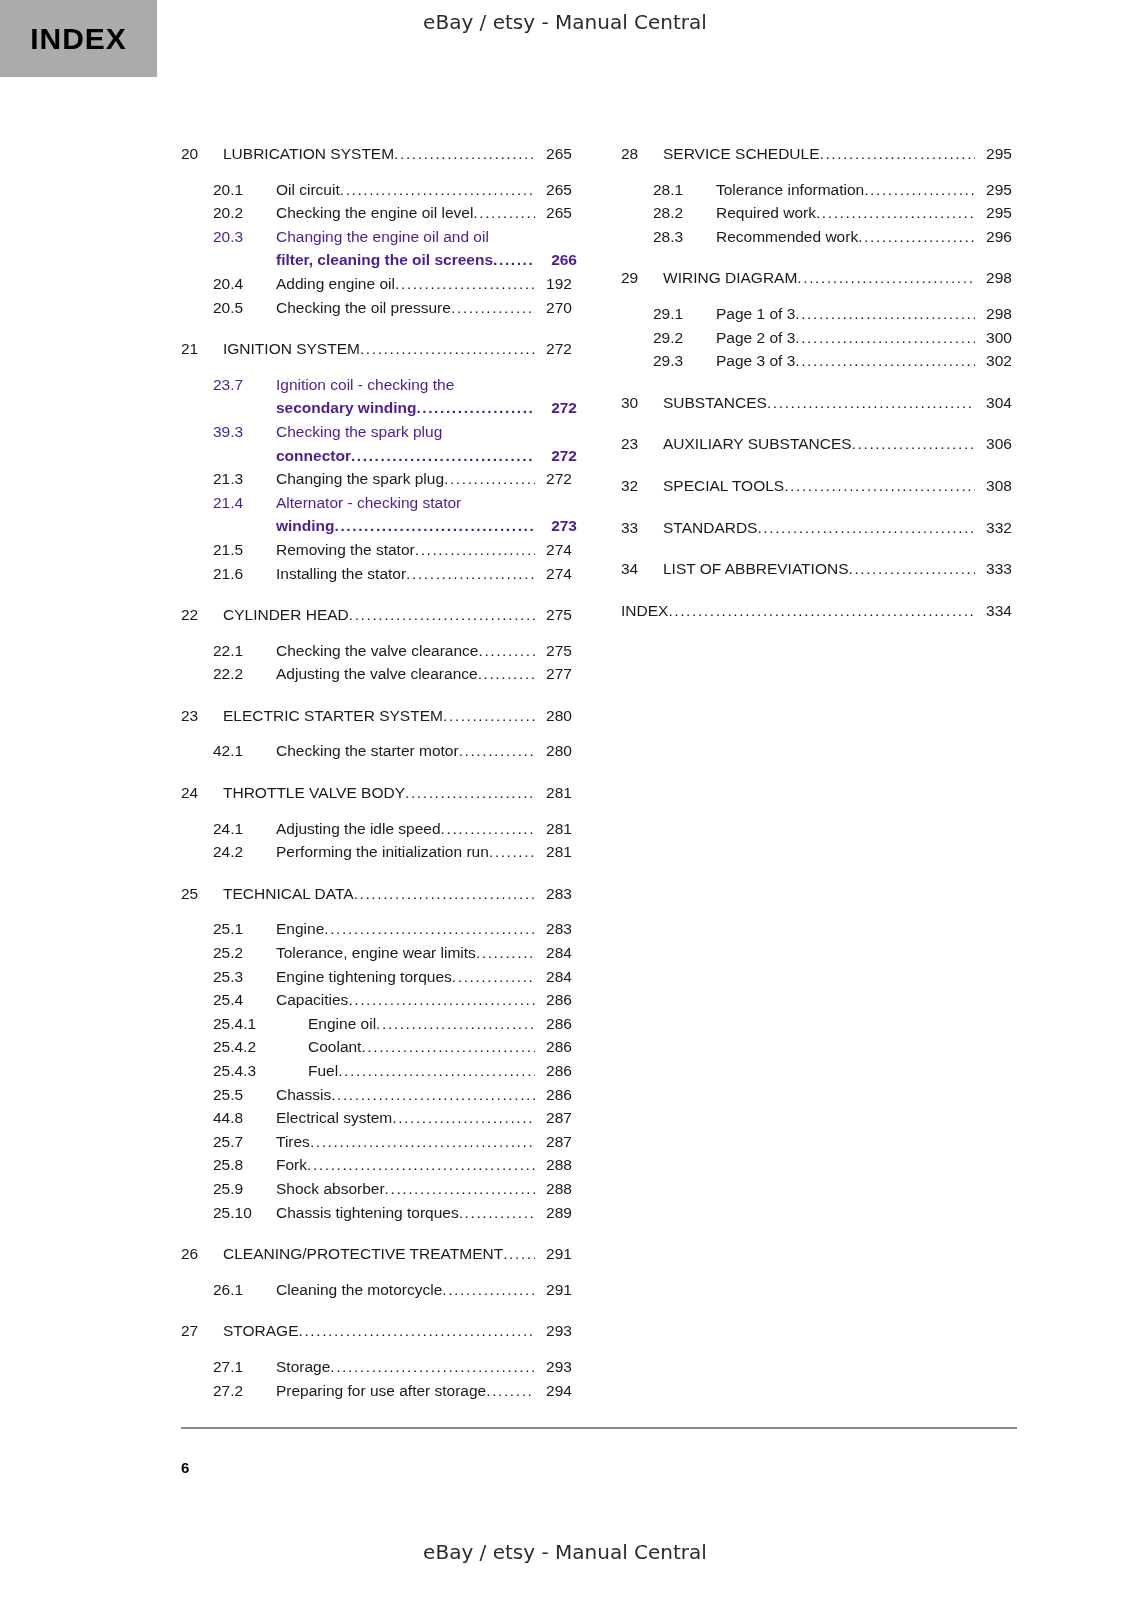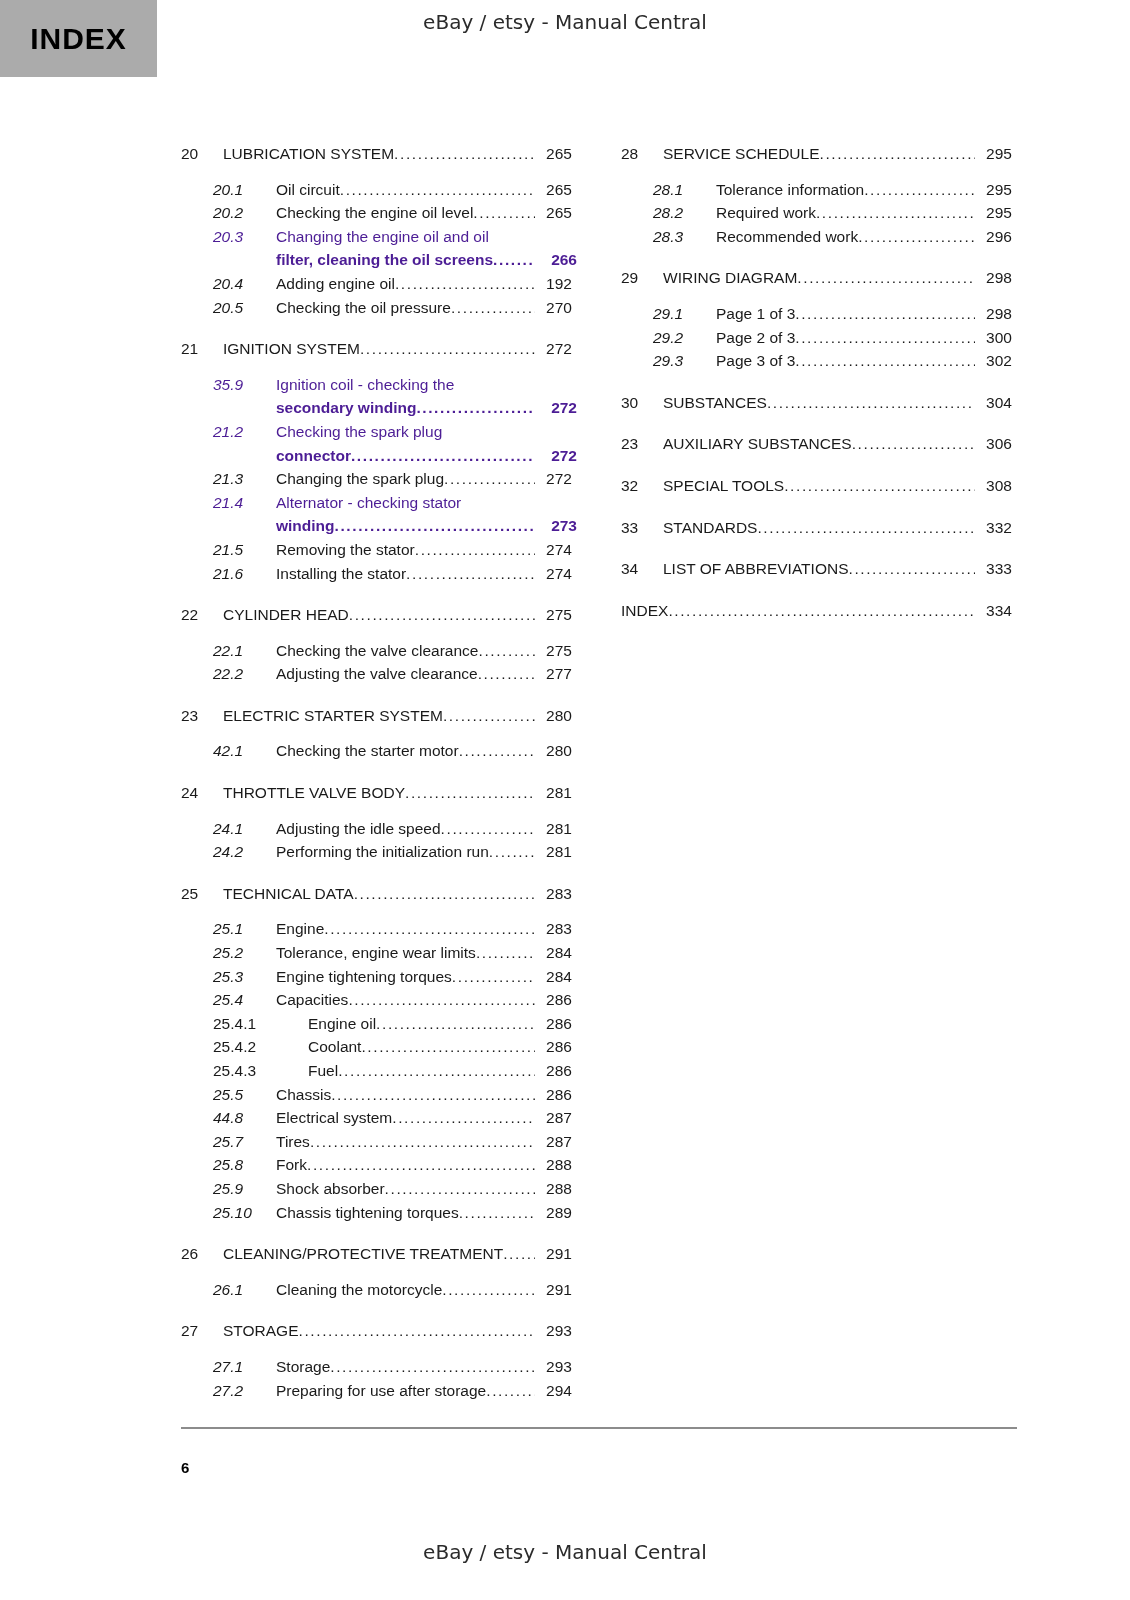--- a/index.html
+++ b/index.html
@@ -86,21 +86,21 @@
   }
   .toc-entry.lvl2.first-sub {
     margin-top: 12px;
   }
 
   .toc-num {
     flex: 0 0 auto;
     white-space: nowrap;
   }
   .toc-entry.lvl1 .toc-num { width: 42px; }
-  .toc-entry.lvl2 .toc-num { width: 63px; margin-left: 32px; font-style: italic; }
+  .toc-entry.lvl2 .toc-num { width: 63px; margin-left: 32px; }
   .toc-entry.lvl3 .toc-num { width: 95px; margin-left: 32px; }
   .toc-entry.noNum .toc-num { width: 0px; }
 
   .toc-title {
     flex: 1 1 auto;
     position: relative;
     overflow: hidden;
     white-space: nowrap;
   }
   .toc-title .lead-dots {
@@ -213,32 +213,32 @@
         <span class="toc-num">20.5</span>
         <span class="toc-title"><span>Checking the oil pressure</span><span class="lead-dots"> ..........................................................................................</span></span>
         <span class="toc-page">270</span>
       </div>
       <div class="toc-entry lvl1">
         <span class="toc-num">21</span>
         <span class="toc-title"><span>IGNITION SYSTEM</span><span class="lead-dots"> ..........................................................................................</span></span>
         <span class="toc-page">272</span>
       </div>
       <div class="entry-multiline toc-entry lvl2 first-sub">
-        <span class="toc-num">35.9</span>
+        <span class="toc-num">23.7</span>
         <div class="ml-body">
           <div class="ml-line1">Ignition coil - checking the</div>
           <div class="ml-line2">
             <span class="ml-text">secondary winding</span>
             <span class="ml-dots"> ................................................................................</span>
             <span class="ml-page">272</span>
           </div>
         </div>
       </div>
       <div class="entry-multiline toc-entry lvl2">
-        <span class="toc-num">21.2</span>
+        <span class="toc-num">39.3</span>
         <div class="ml-body">
           <div class="ml-line1">Checking the spark plug</div>
           <div class="ml-line2">
             <span class="ml-text">connector</span>
             <span class="ml-dots"> ................................................................................</span>
             <span class="ml-page">272</span>
           </div>
         </div>
       </div>
       <div class="toc-entry lvl2">

